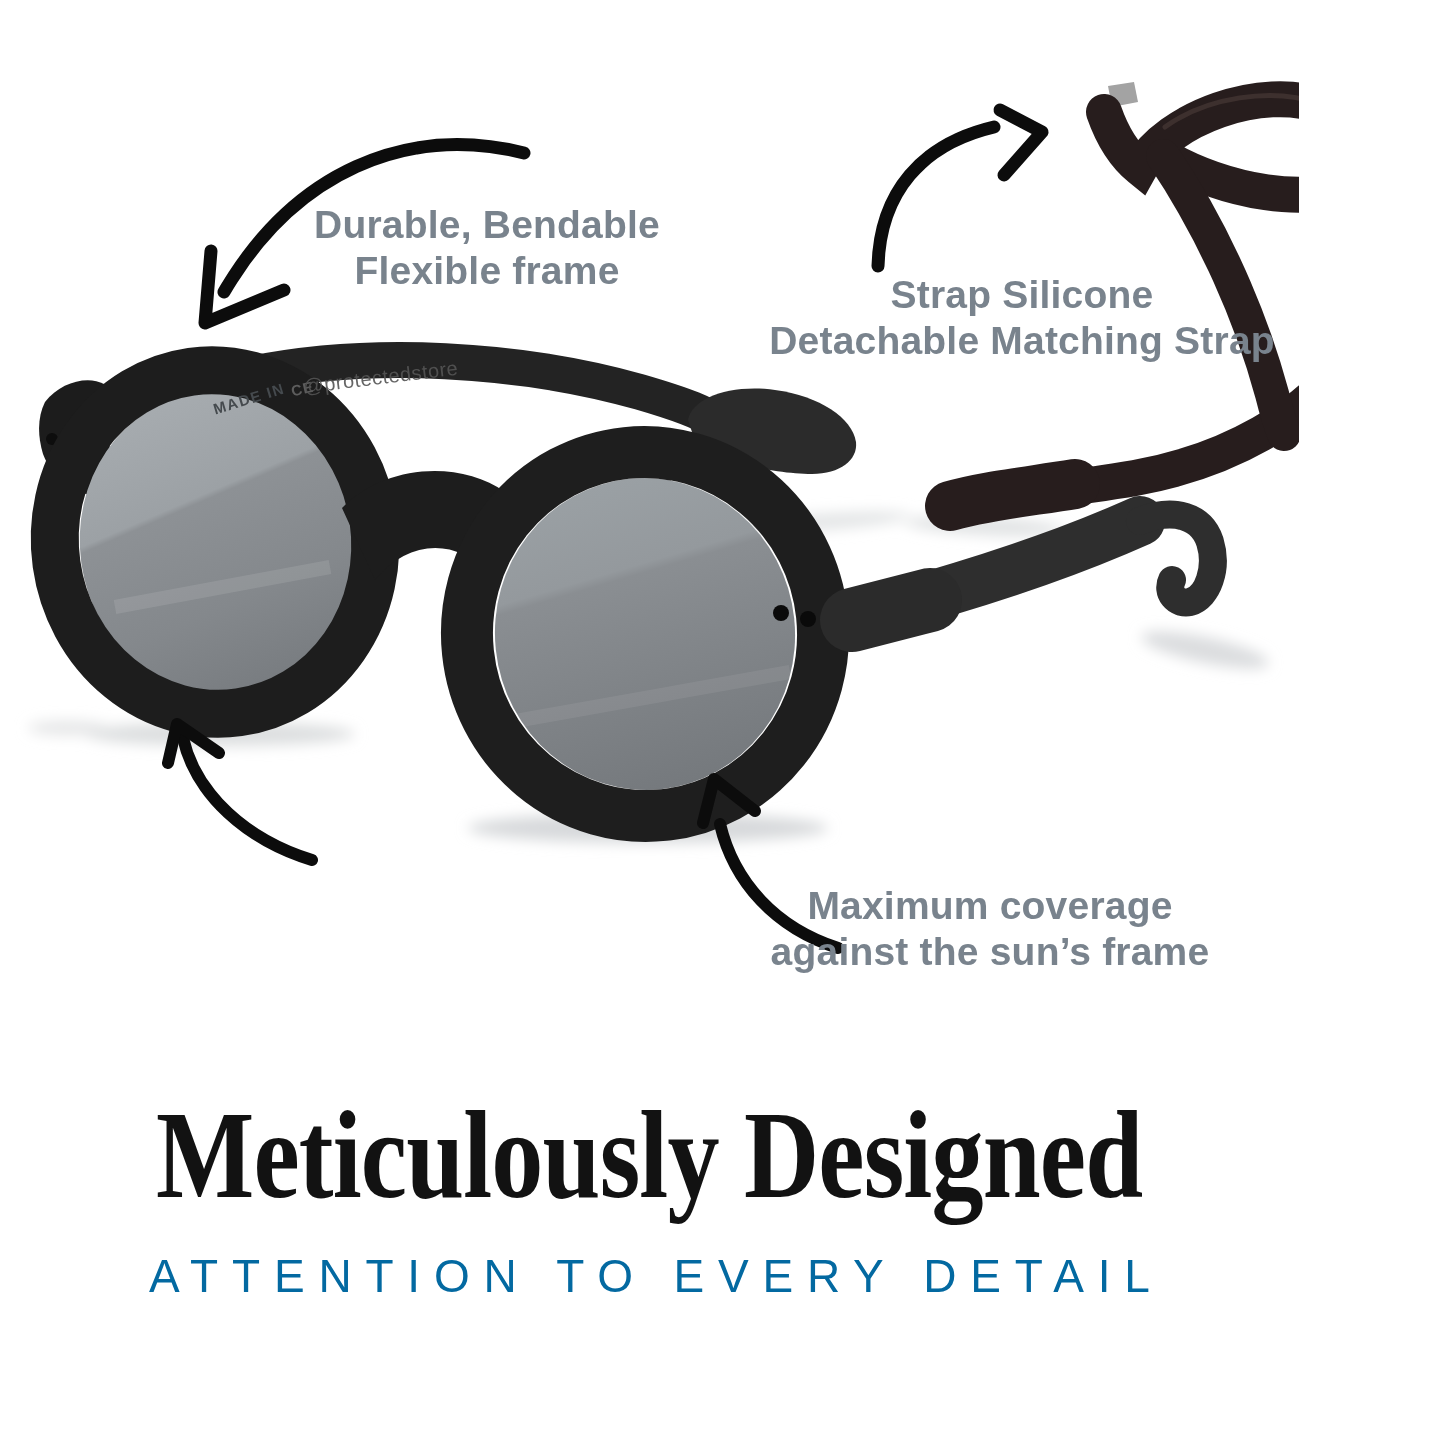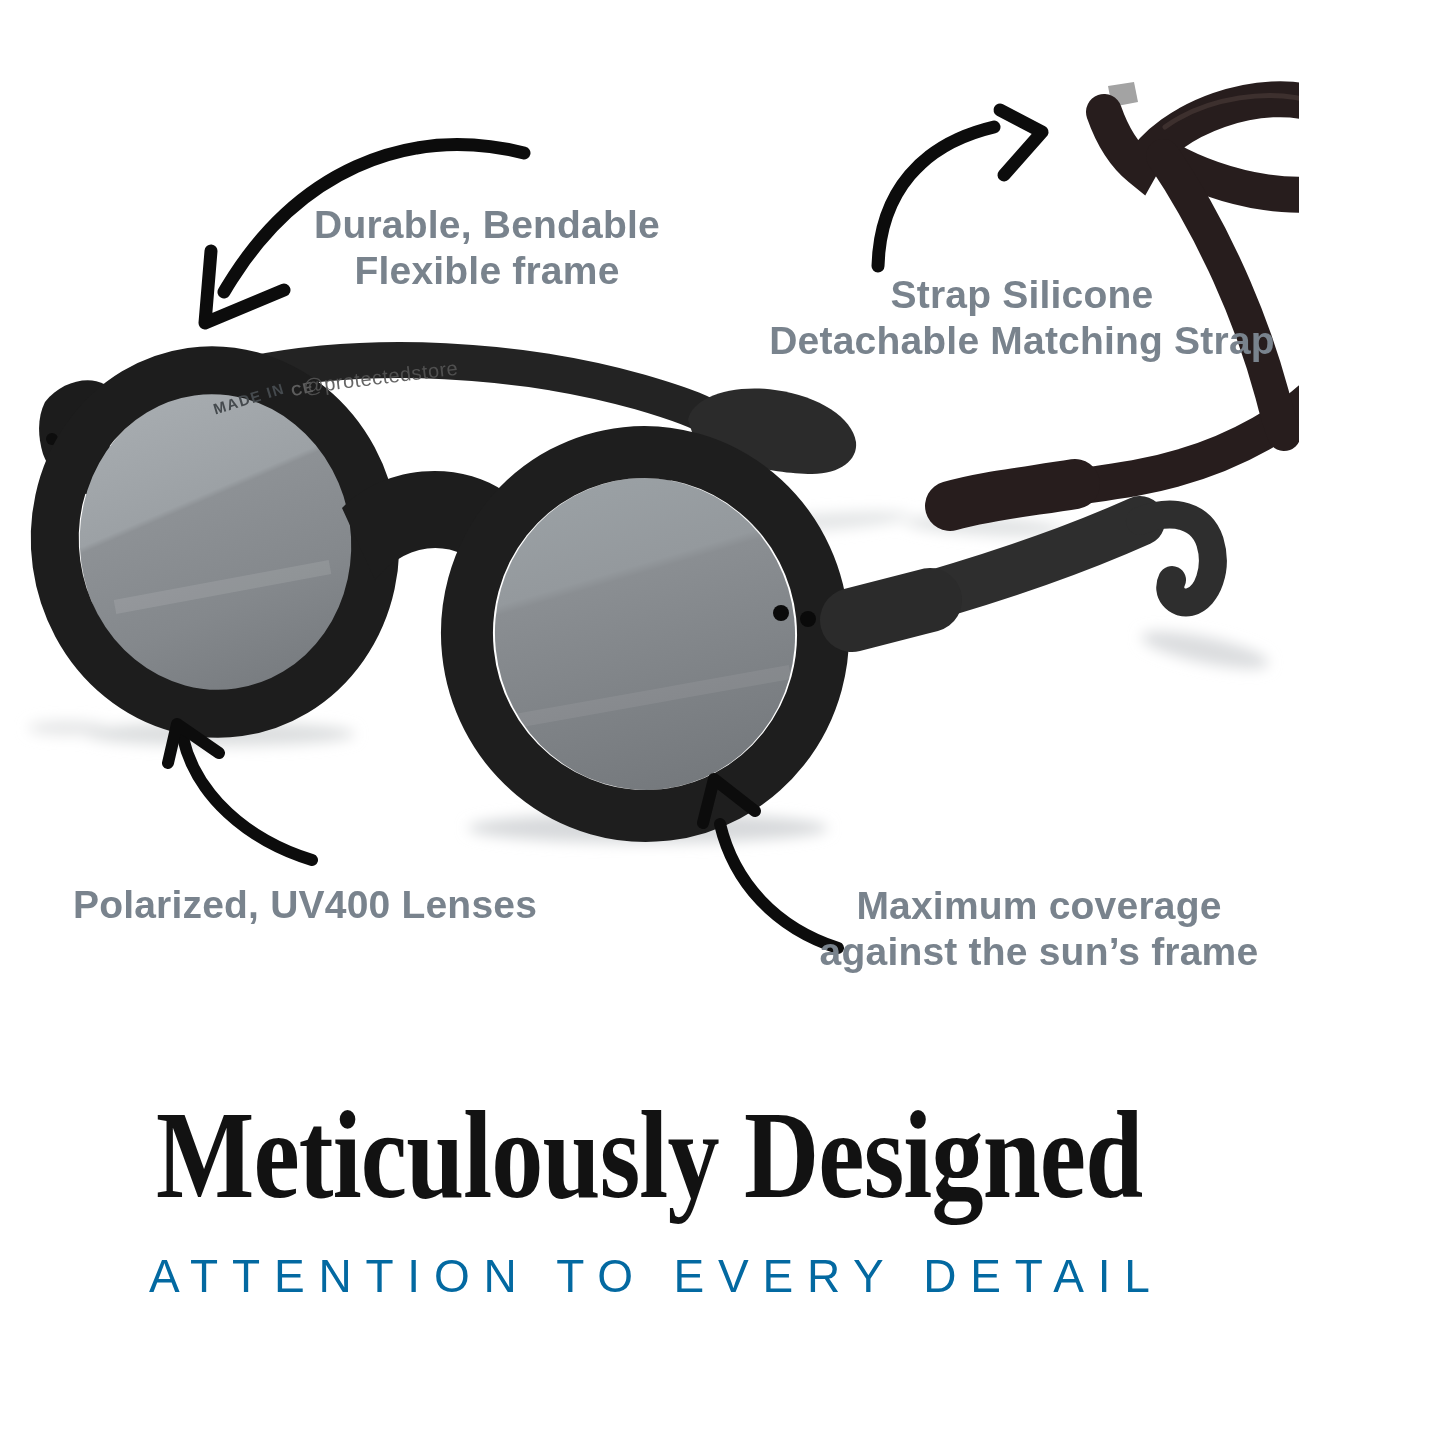--- a/index.html
+++ b/index.html
@@ -140,25 +140,22 @@
   <div class="callout" style="left:487px;top:180px;">
     <span>Durable, Bendable</span>
     <span>Flexible frame</span>
   </div>
 
   <div class="callout" style="left:1022px;top:250px;">
     <span>Strap Silicone</span>
     <span>Detachable Matching Strap</span>
   </div>
 
-  <div class="callout" style="left:305px;top:860px;">
-    <span>Polarized, UV400 Lenses</span>
-  </div>
 
-  <div class="callout" style="left:1039px;top:861px;">
+  <div class="callout" style="left:990px;top:861px;">
     <span>Maximum coverage</span>
     <span>against the sun’s frame</span>
   </div>
 
   <div class="marking mark-stamp">MADE IN</div>
   <div class="marking mark-ce">CE</div>
   <div class="marking mark-watermark">@protectedstore</div>
 
   <div class="title-wrap">
     <span class="title-inner">Meticulously Designed</span>

